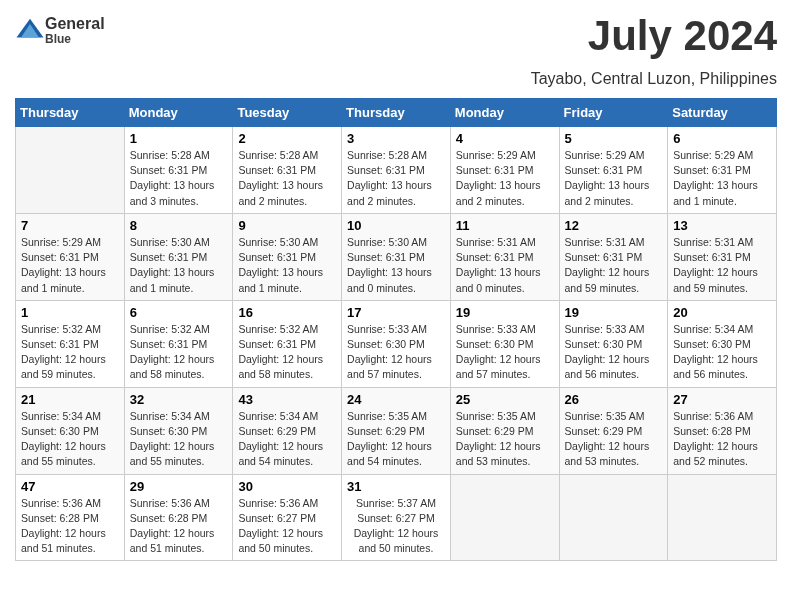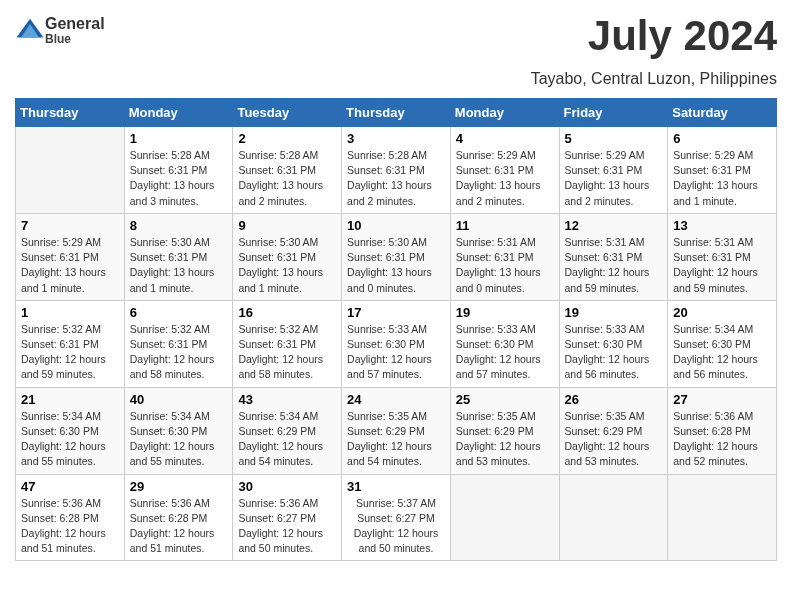--- a/index.html
+++ b/index.html
@@ -275,21 +275,21 @@
       </tr>
       <tr>
         <td>
           <span class="day-num">21</span>
           <div class="day-info" style="white-space: pre-line;">Sunrise: 5:34 AM
 Sunset: 6:30 PM
 Daylight: 12 hours
 and 55 minutes.</div>
         </td>
         <td>
-          <span class="day-num">40</span>
+          <span class="day-num">32</span>
           <div class="day-info" style="white-space: pre-line;">Sunrise: 5:34 AM
 Sunset: 6:30 PM
 Daylight: 12 hours
 and 55 minutes.</div>
         </td>
         <td>
           <span class="day-num">43</span>
           <div class="day-info" style="white-space: pre-line;">Sunrise: 5:34 AM
 Sunset: 6:29 PM
 Daylight: 12 hours

